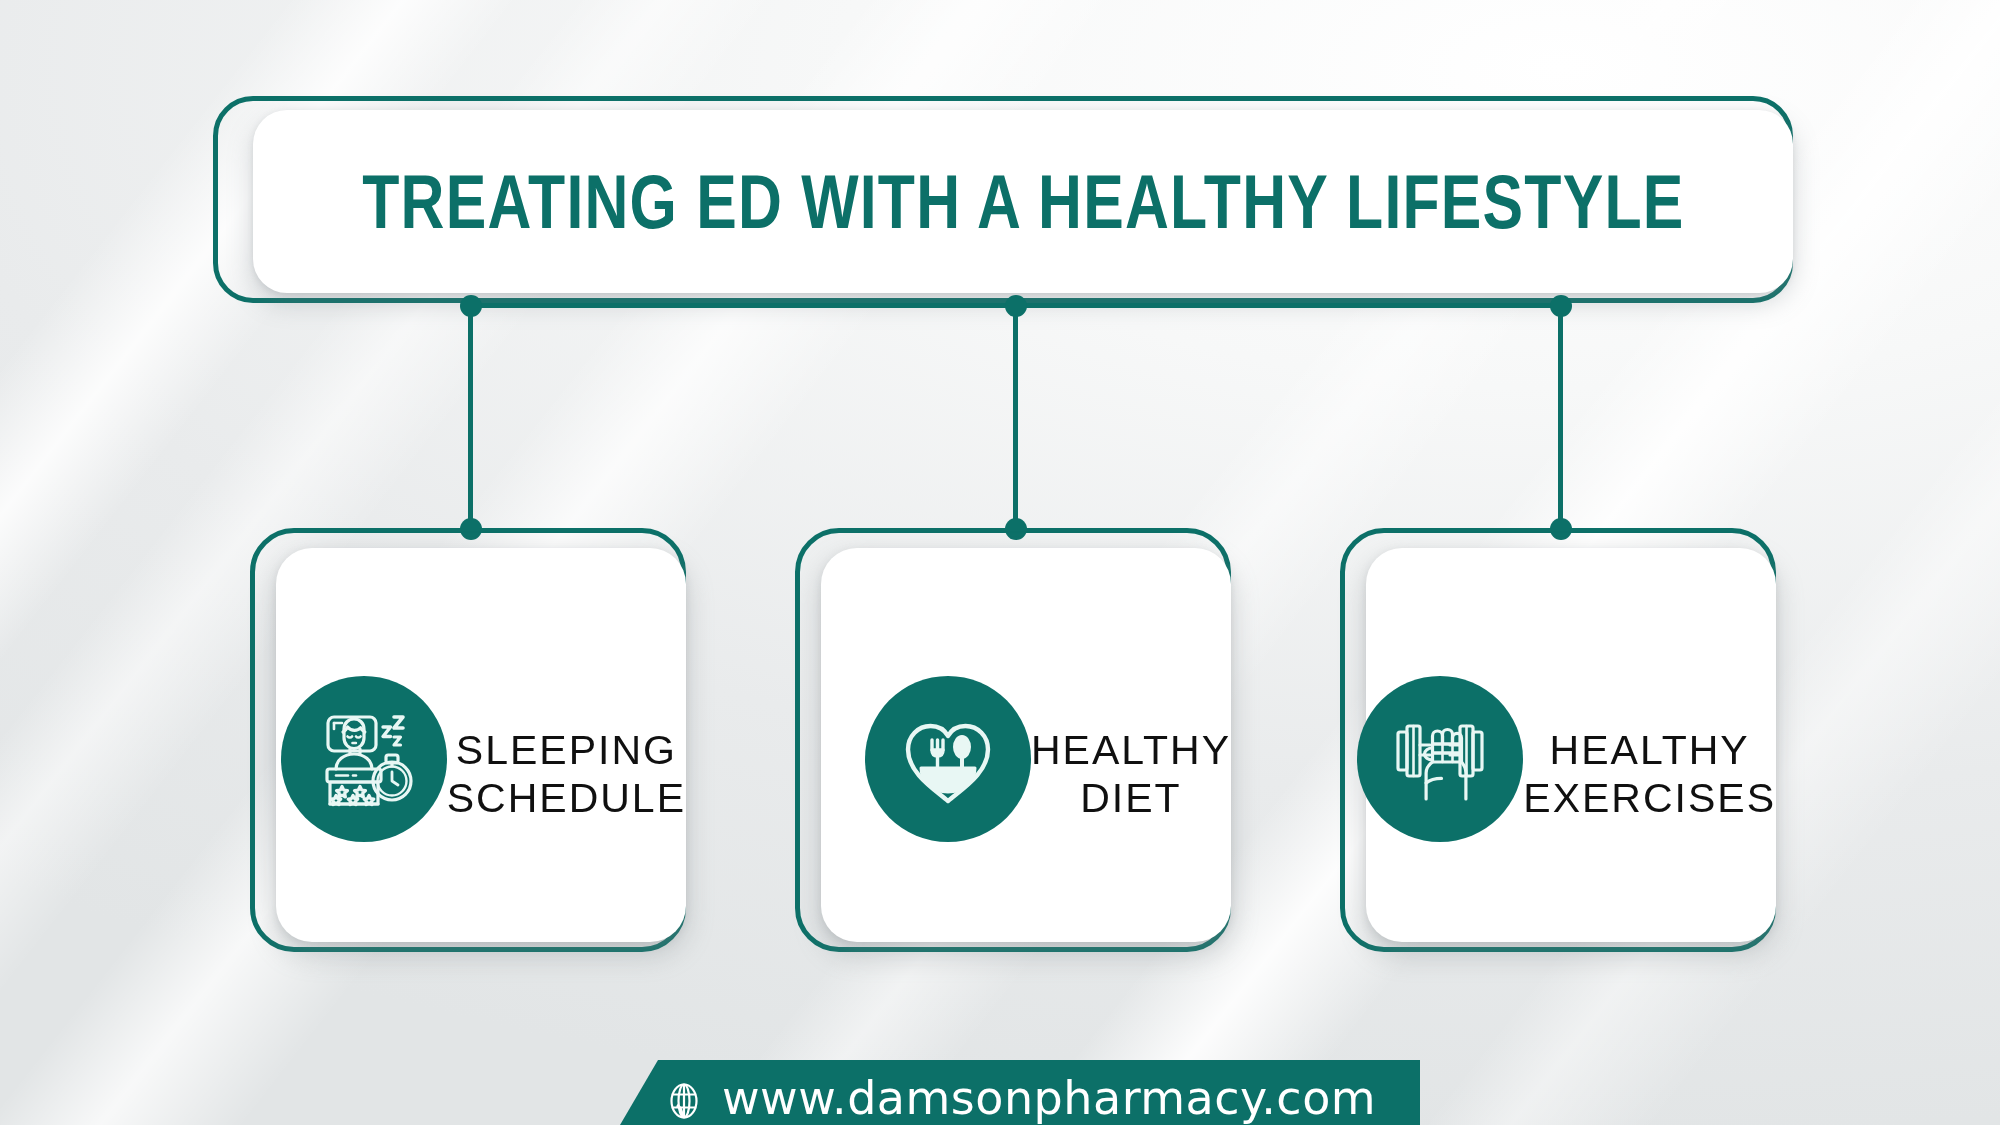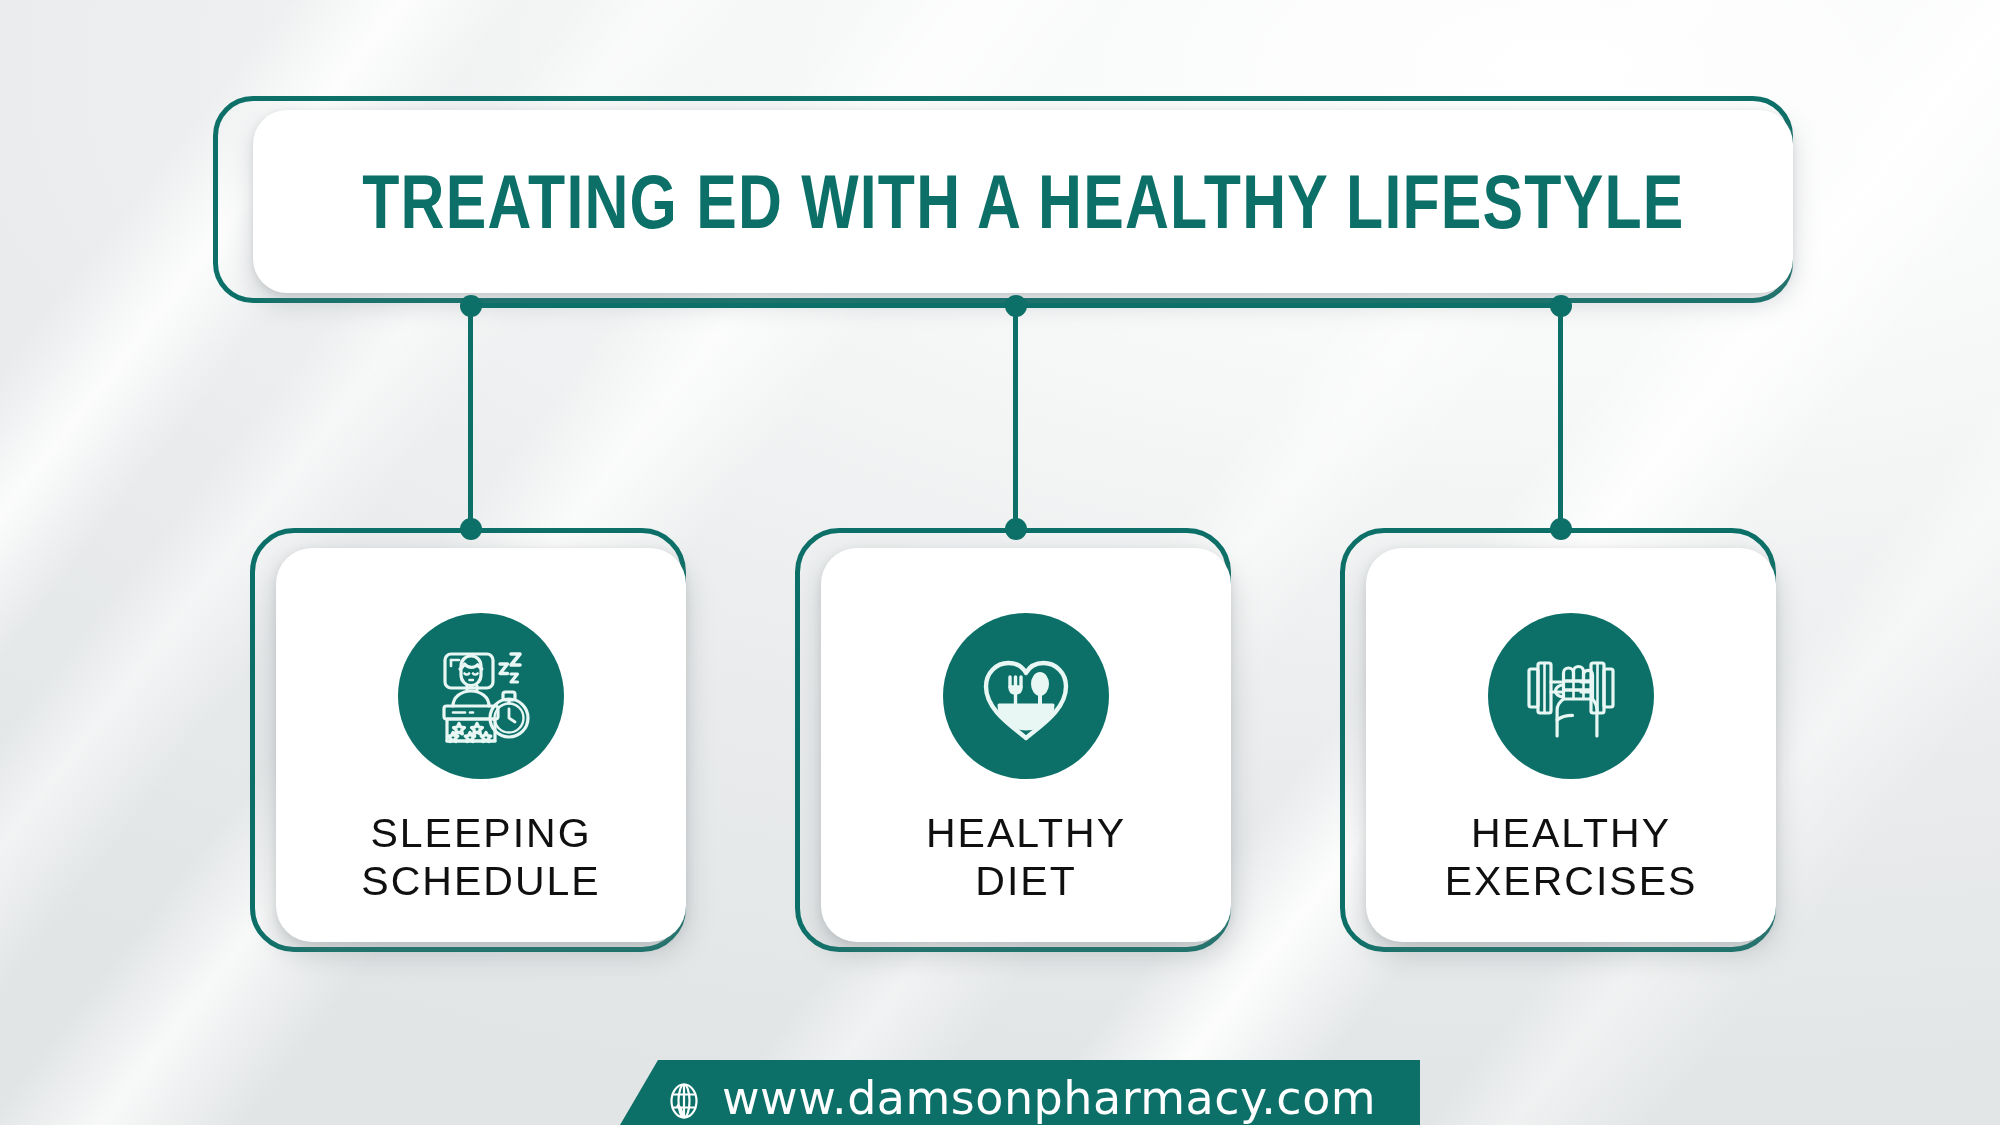--- a/index.html
+++ b/index.html
@@ -48,22 +48,22 @@
 
   
   .card-outline{
     position:absolute;width:436px;height:424px;
     border:5px solid #0c7068;border-radius:44px;box-sizing:border-box;
   }
   .card{
     position:absolute;width:410px;height:394px;
     background:#ffffff;border-radius:36px;
     box-shadow:0 12px 28px rgba(120,130,135,.33), 0 3px 8px rgba(120,130,135,.18);
-    display:flex;flex-direction:column;align-items:center;
-    justify-content:center;padding-top:28px;box-sizing:border-box;
+    display:flex;align-items:center;
+    justify-content:flex-end;padding-top:28px;box-sizing:border-box;
   }
   .icon-circle{
     width:166px;height:166px;border-radius:50%;background:#0c7068;
     display:flex;align-items:center;justify-content:center;flex:none;
   }
   .icon-circle svg{display:block;}
   .card-label{
     margin-top:30px;text-align:center;color:#101010;
     font-size:41px;font-weight:400;letter-spacing:2px;line-height:1.18;
     white-space:pre-line;

